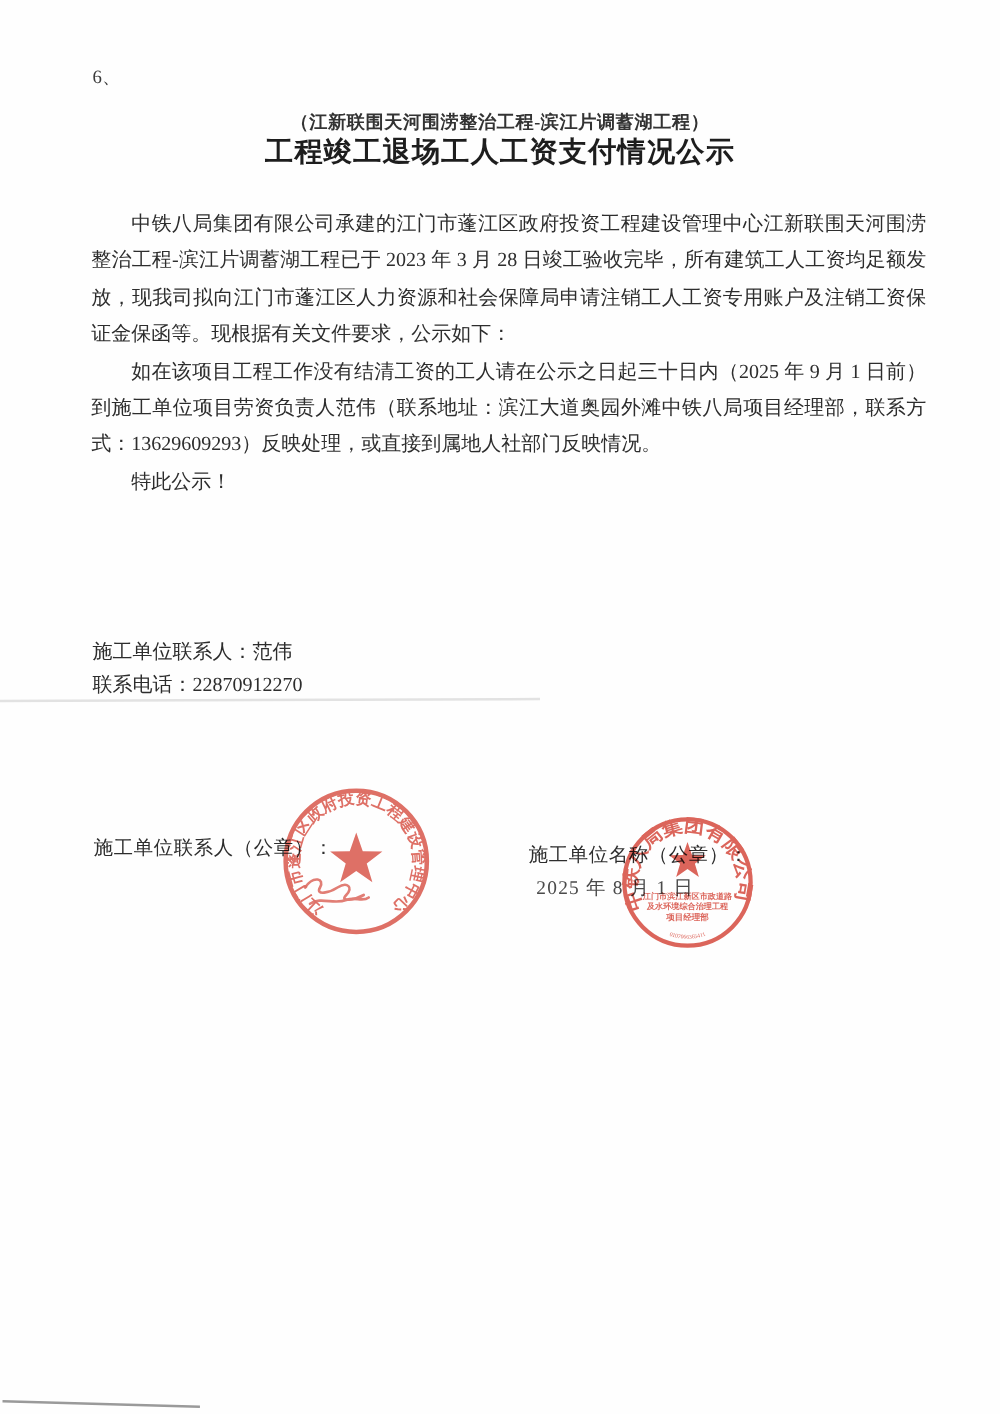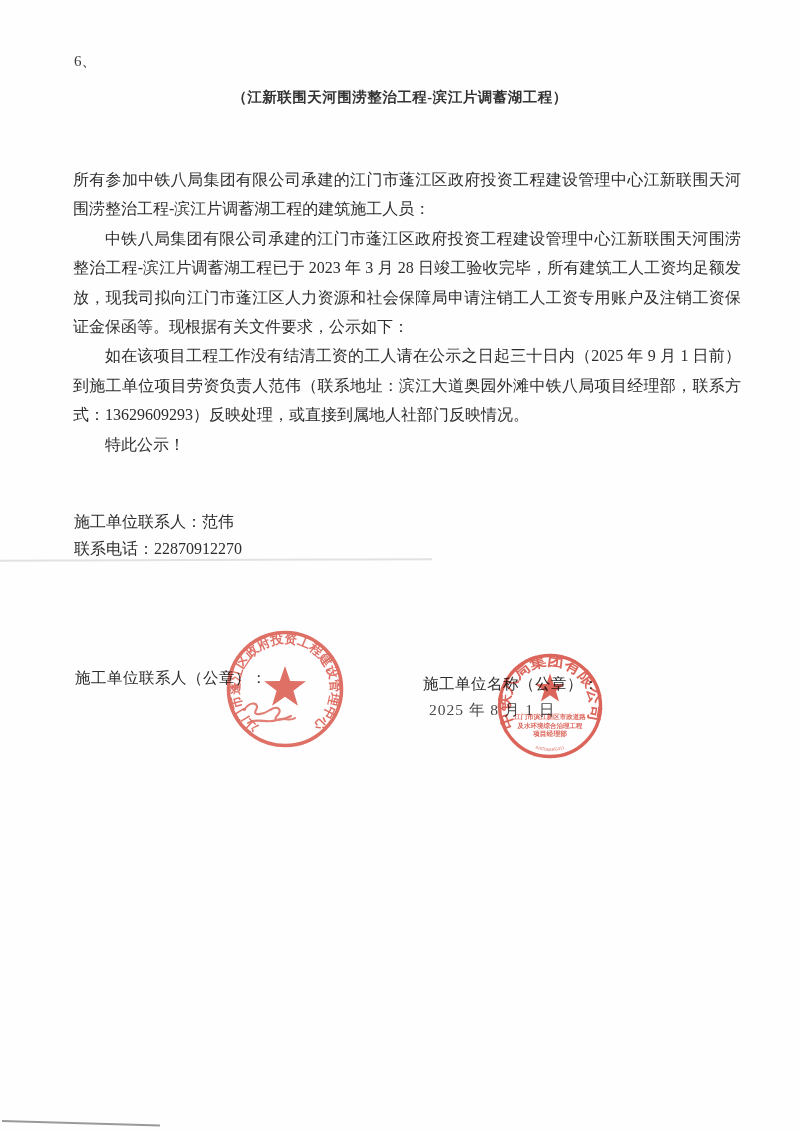--- a/index.html
+++ b/index.html
@@ -63,23 +63,23 @@
 </style>
 </head>
 <body>
 
 <div class="page">
 
   <div class="item-number">6、</div>
 
   <div class="subtitle">（江新联围天河围涝整治工程-滨江片调蓄湖工程）</div>
 
+  <div class="title">工程竣工退场工人工资支付情况公示</div>
 
   <div class="body-text">
-    <p>所有参加中铁八局集团有限公司承建的江门市蓬江区政府投资工程建设管理中心江新联围天河围涝整治工程-滨江片调蓄湖工程的建筑施工人员：</p>
     <p class="indent">中铁八局集团有限公司承建的江门市蓬江区政府投资工程建设管理中心江新联围天河围涝整治工程-滨江片调蓄湖工程已于 2023 年 3 月 28 日竣工验收完毕，所有建筑工人工资均足额发放，现我司拟向江门市蓬江区人力资源和社会保障局申请注销工人工资专用账户及注销工资保证金保函等。现根据有关文件要求，公示如下：</p>
     <p class="indent">如在该项目工程工作没有结清工资的工人请在公示之日起三十日内（2025 年 9 月 1 日前）到施工单位项目劳资负责人范伟（联系地址：滨江大道奥园外滩中铁八局项目经理部，联系方式：13629609293）反映处理，或直接到属地人社部门反映情况。</p>
     <p class="indent">特此公示！</p>
   </div>
 
   <div class="contact">
     <div><span>施工单位联系人：</span><span>范伟</span></div>
     <div><span>联系电话：</span><span>22870912270</span></div>
   </div>
 

